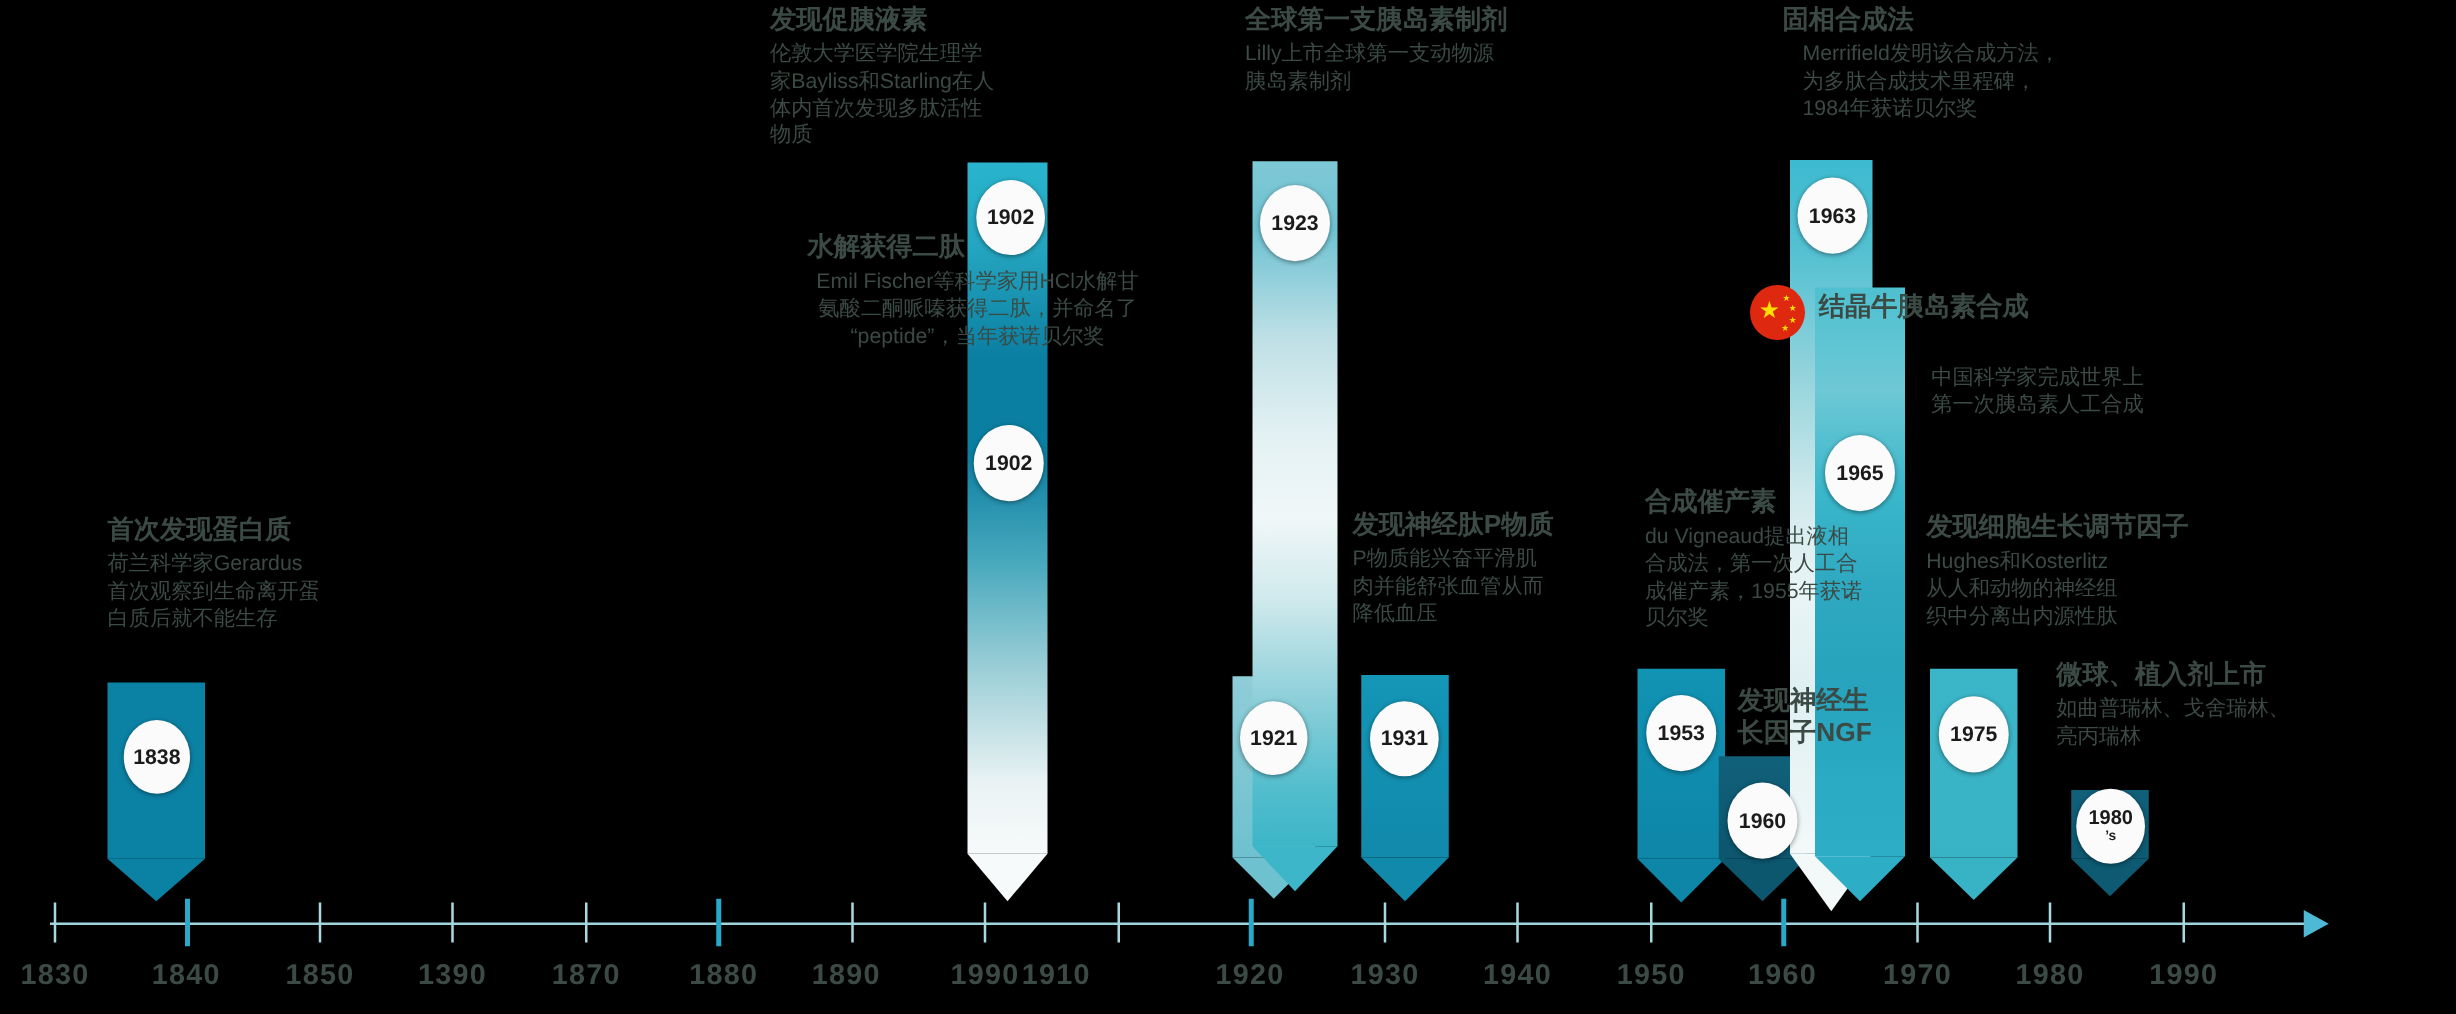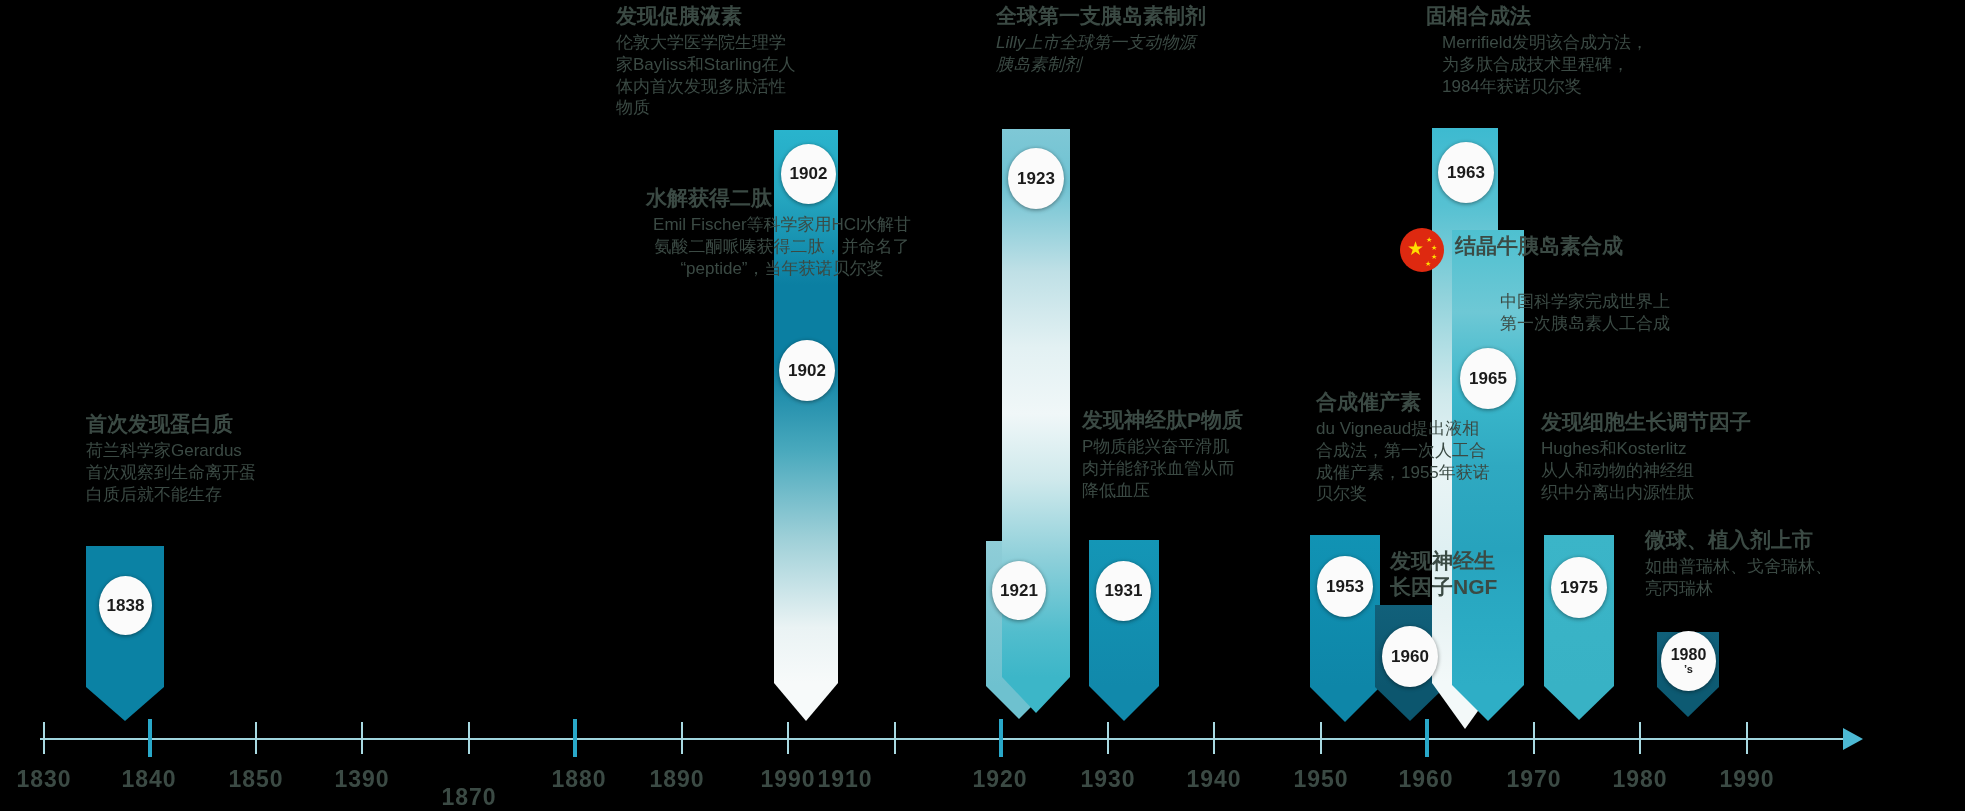--- a/index.html
+++ b/index.html
@@ -144,21 +144,21 @@
   <div class="tblock rtl" style="left:586px;top:186px;width:392px;">
     <div class="ttl" style="font-size:21px;text-align:left;margin-left:60px;">水解获得二肽</div>
     <div class="dsc" style="font-size:17px;white-space:pre-line;text-align:center;">Emil  Fischer等科学家用HCl水解甘
 氨酸二酮哌嗪获得二肽，并命名了
 “peptide”，当年获诺贝尔奖</div>
   </div>
 
 
   <div class="tblock" style="left:996px;top:4px;width:300px;">
     <div class="ttl" style="font-size:21px;">全球第一支胰岛素制剂</div>
-    <div class="dsc" style="font-size:17px;white-space:pre-line;font-style:italic;">Lilly上市全球第一支动物源
+    <div class="dsc" style="font-size:17px;white-space:pre-line;">Lilly上市全球第一支动物源
 胰岛素制剂</div>
   </div>
 
   <div class="tblock" style="left:1082px;top:408px;width:210px;">
     <div class="ttl" style="font-size:21px;">发现神经肽P物质</div>
     <div class="dsc" style="font-size:17px;white-space:pre-line;">P物质能兴奋平滑肌
 肉并能舒张血管从而
 降低血压</div>
   </div>
 
@@ -184,21 +184,21 @@
 
   <div class="flag" style="left:1400px;top:228px;">
     <span class="bigstar">★</span>
     <span class="sm" style="left:26px;top:8px;">★</span>
     <span class="sm" style="left:31px;top:16px;">★</span>
     <span class="sm" style="left:31px;top:25px;">★</span>
     <span class="sm" style="left:25px;top:32px;">★</span>
   </div>
   <div class="tblock" style="left:1455px;top:234px;width:260px;">
     <div class="ttl" style="font-size:21px;">结晶牛胰岛素合成</div>
-    <div class="dsc" style="font-size:17px;white-space:pre-line;text-align:center;margin-top:33px;">中国科学家完成世界上
+    <div class="dsc" style="font-size:17px;white-space:pre-line;text-align:right;margin-top:33px;">中国科学家完成世界上
 第一次胰岛素人工合成</div>
   </div>
 
   <div class="tblock" style="left:1645px;top:528px;width:260px;">
     <div class="ttl" style="font-size:21px;">微球、植入剂上市</div>
     <div class="dsc" style="font-size:17px;white-space:pre-line;">如曲普瑞林、戈舍瑞林、
 亮丙瑞林</div>
   </div>
 
   <div class="tblock" style="left:1541px;top:410px;width:250px;">
@@ -276,21 +276,21 @@
     <div class="tick" style="left:1320px;top:722px;height:32px;"></div>
     <div class="tick major" style="left:1425px;top:719px;height:38px;"></div>
     <div class="tick" style="left:1533px;top:722px;height:32px;"></div>
     <div class="tick" style="left:1639px;top:722px;height:32px;"></div>
     <div class="tick" style="left:1746px;top:722px;height:32px;"></div>
 
     <div class="ylab" style="left:-1px;top:766px;width:90px;">1830</div>
     <div class="ylab" style="left:104px;top:766px;width:90px;">1840</div>
     <div class="ylab" style="left:211px;top:766px;width:90px;">1850</div>
     <div class="ylab" style="left:317px;top:766px;width:90px;">1390</div>
-    <div class="ylab" style="left:424px;top:784px;width:90px;">1870</div>
+    <div class="ylab" style="left:424px;top:766px;width:90px;">1870</div>
     <div class="ylab" style="left:534px;top:766px;width:90px;">1880</div>
     <div class="ylab" style="left:632px;top:766px;width:90px;">1890</div>
     <div class="ylab" style="left:743px;top:766px;width:90px;">1990</div>
     <div class="ylab" style="left:800px;top:766px;width:90px;">1910</div>
     <div class="ylab" style="left:955px;top:766px;width:90px;">1920</div>
     <div class="ylab" style="left:1063px;top:766px;width:90px;">1930</div>
     <div class="ylab" style="left:1169px;top:766px;width:90px;">1940</div>
     <div class="ylab" style="left:1276px;top:766px;width:90px;">1950</div>
     <div class="ylab" style="left:1381px;top:766px;width:90px;">1960</div>
     <div class="ylab" style="left:1489px;top:766px;width:90px;">1970</div>

